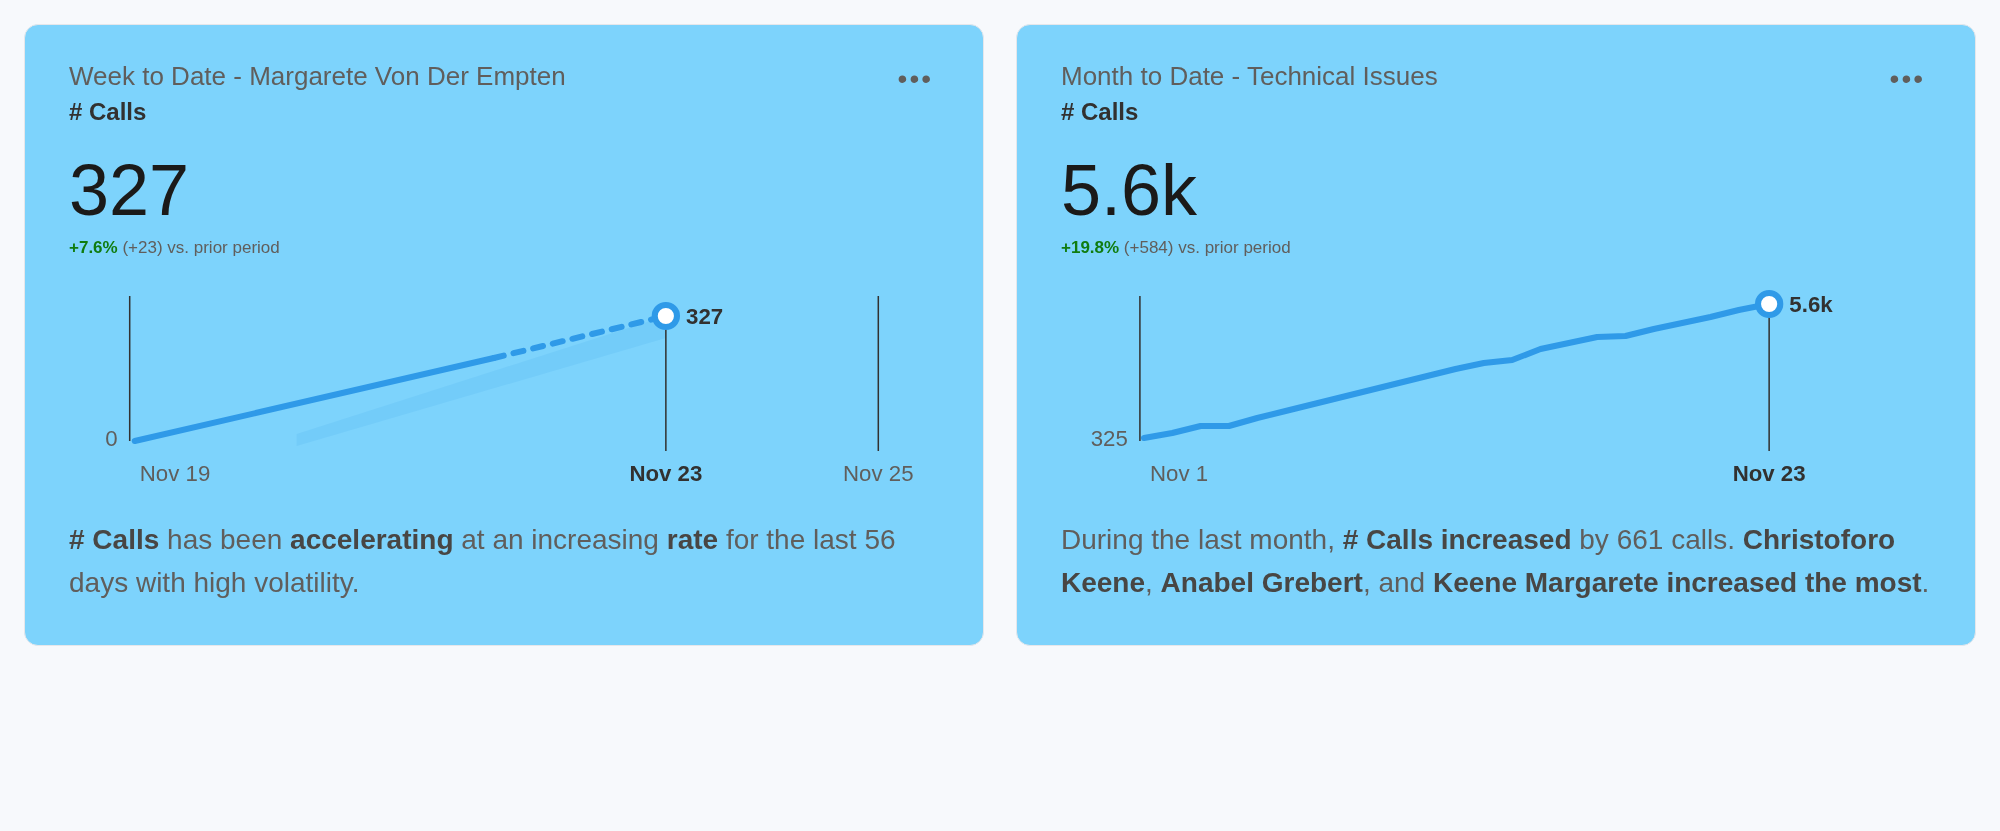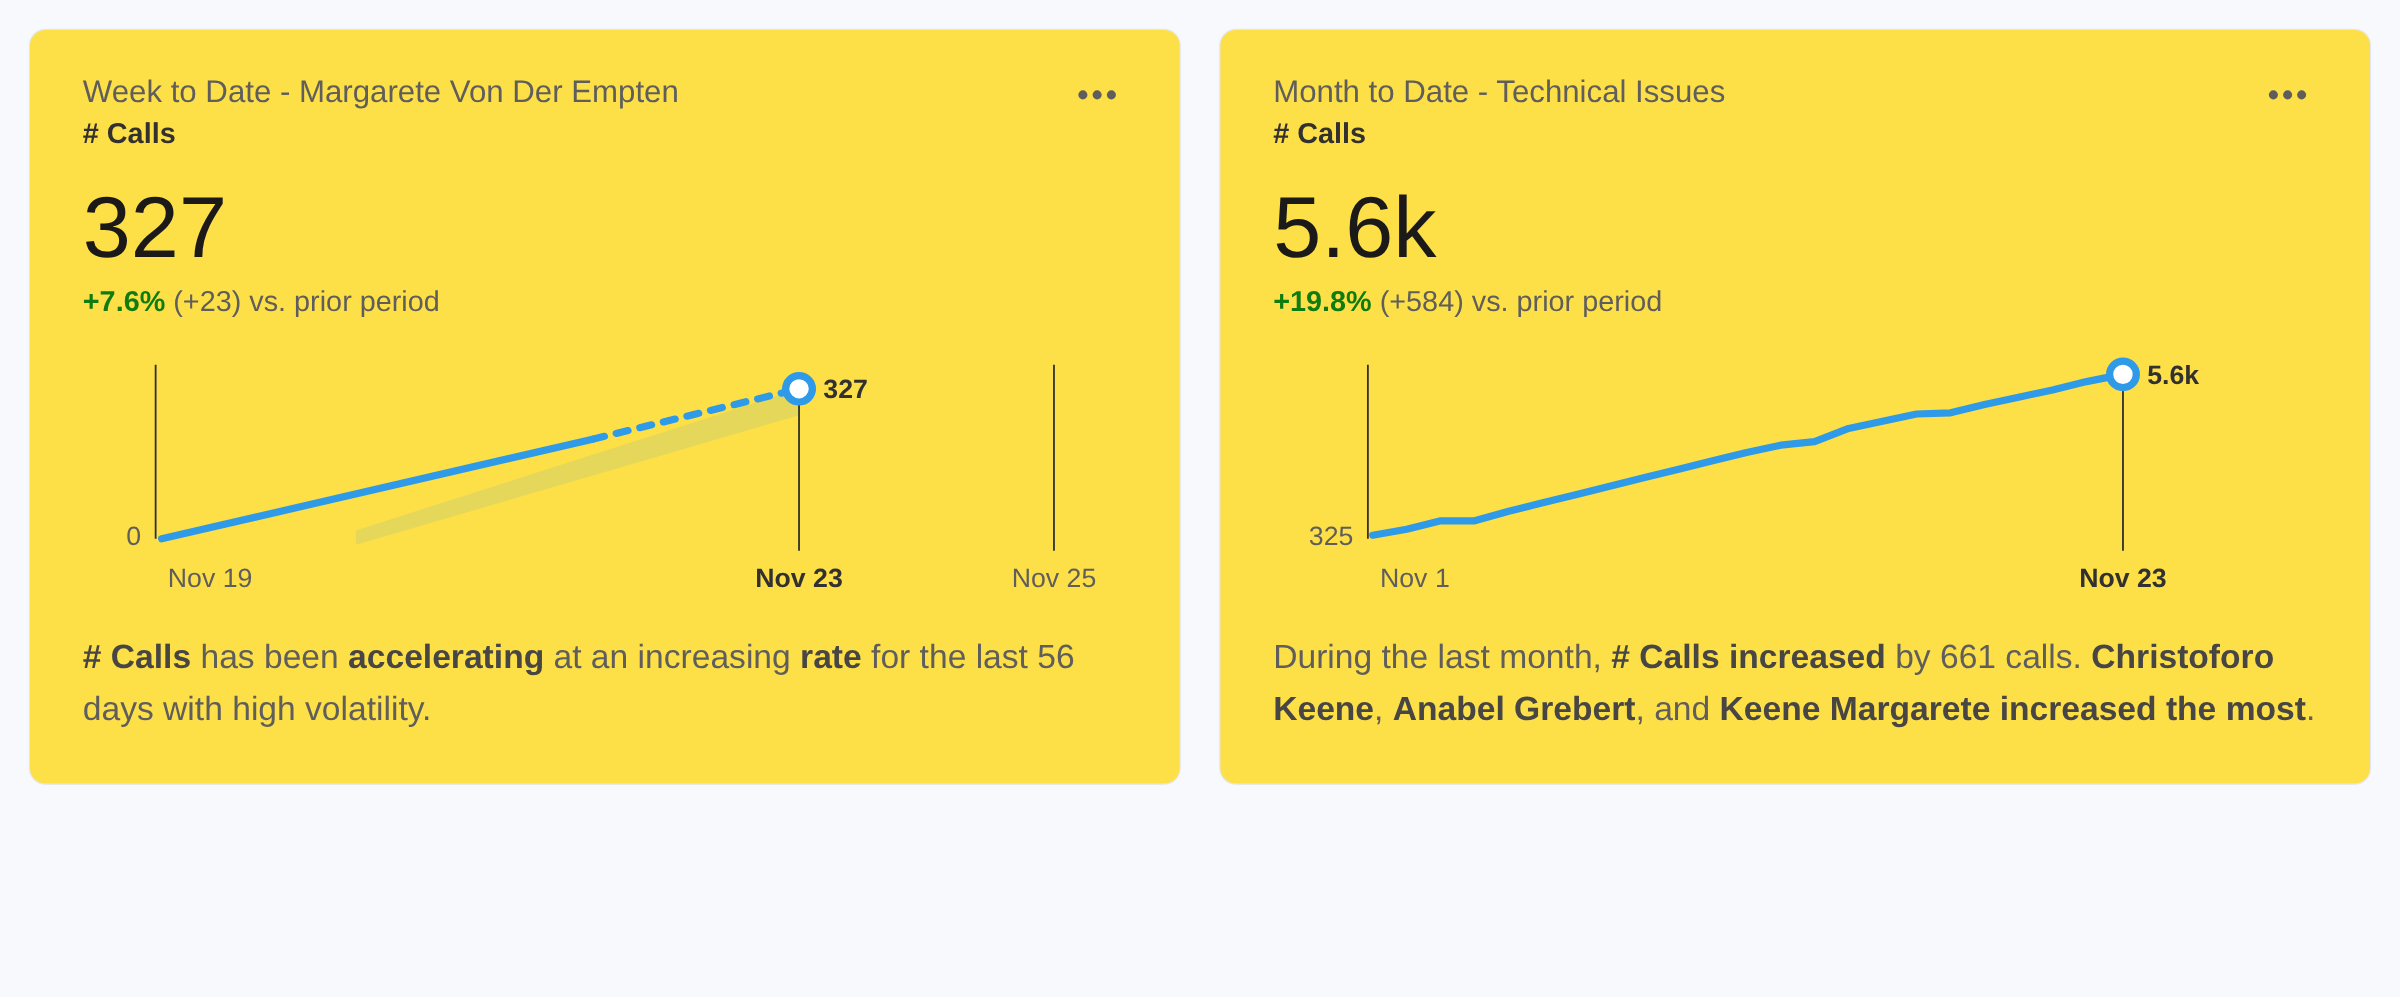--- a/index.html
+++ b/index.html
@@ -9,21 +9,21 @@
     padding: 24px;
     color: #323130;
   }
   .dashboard {
     display: flex;
     gap: 32px;
     max-width: 2000px;
   }
   .card {
     flex: 1;
-    background: #fde047;
+    background: #7dd3fc;
     border: 1px solid #e5e7eb;
     border-radius: 14px;
     padding: 36px 44px 40px 44px;
     position: relative;
   }
   .card-header {
     display: flex;
     justify-content: space-between;
     align-items: flex-start;
   }
@@ -49,21 +49,21 @@
     padding: 4px 6px;
   }
   .big-number {
     font-size: 72px;
     font-weight: 400;
     color: #1b1a19;
     margin-top: 28px;
     line-height: 1;
   }
   .delta-line {
-    font-size: 24px;
+    font-size: 17px;
     margin-top: 12px;
   }
   .delta-pct {
     color: #107c10;
     font-weight: 600;
   }
   .delta-rest {
     color: #605e5c;
     font-weight: 400;
   }

